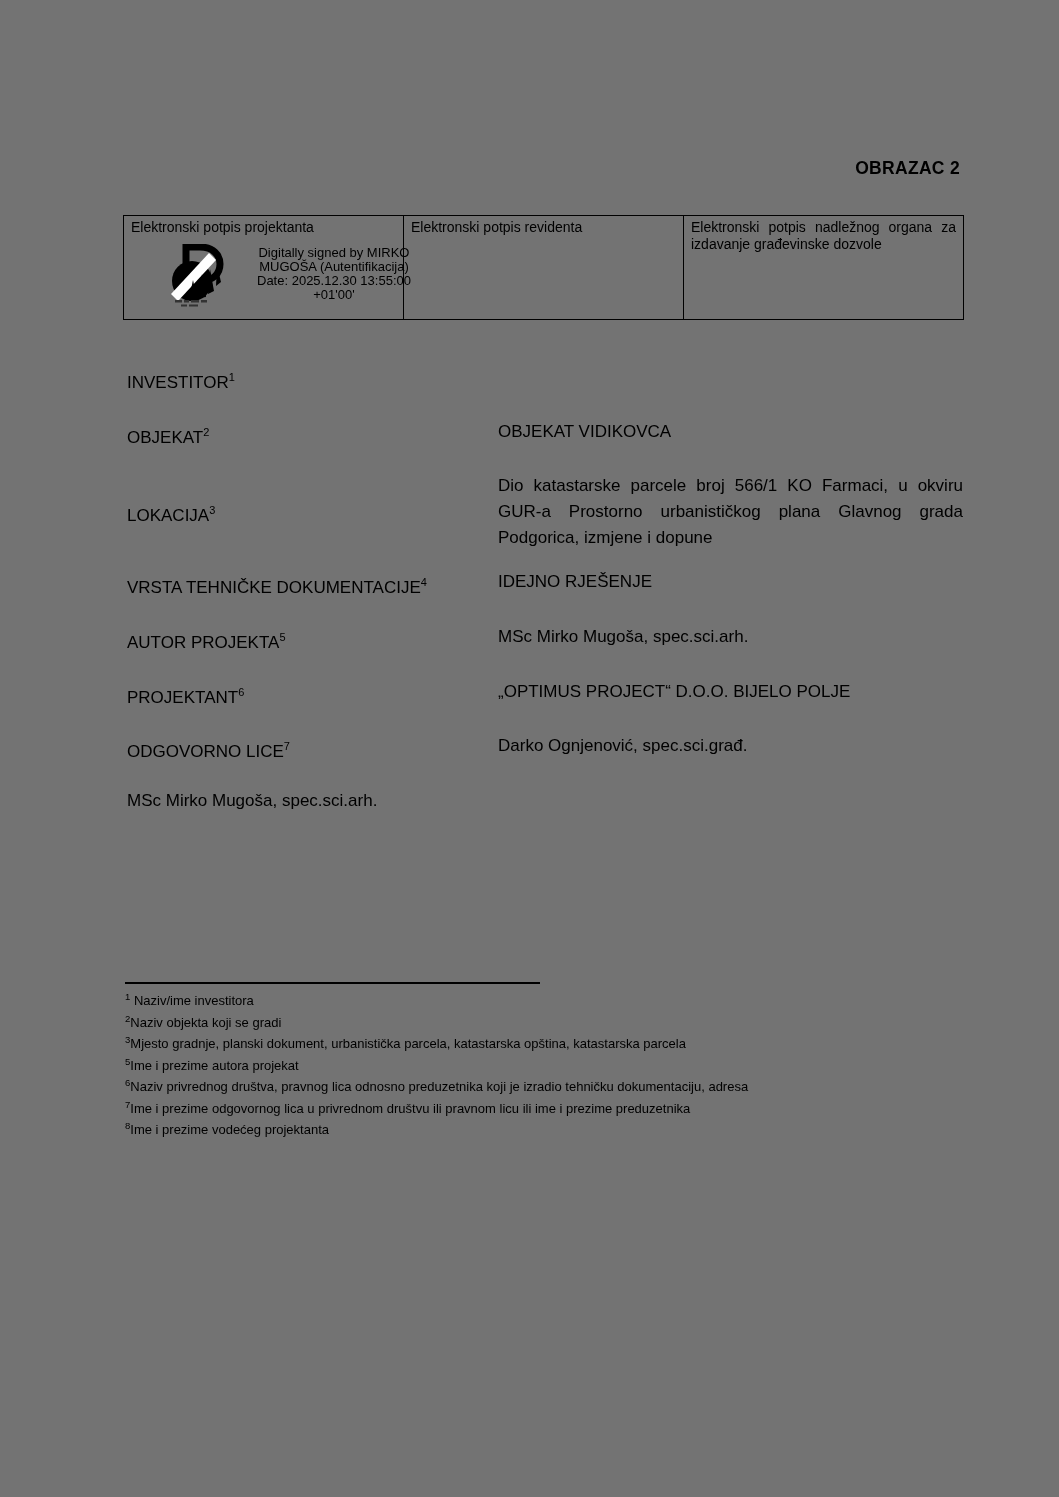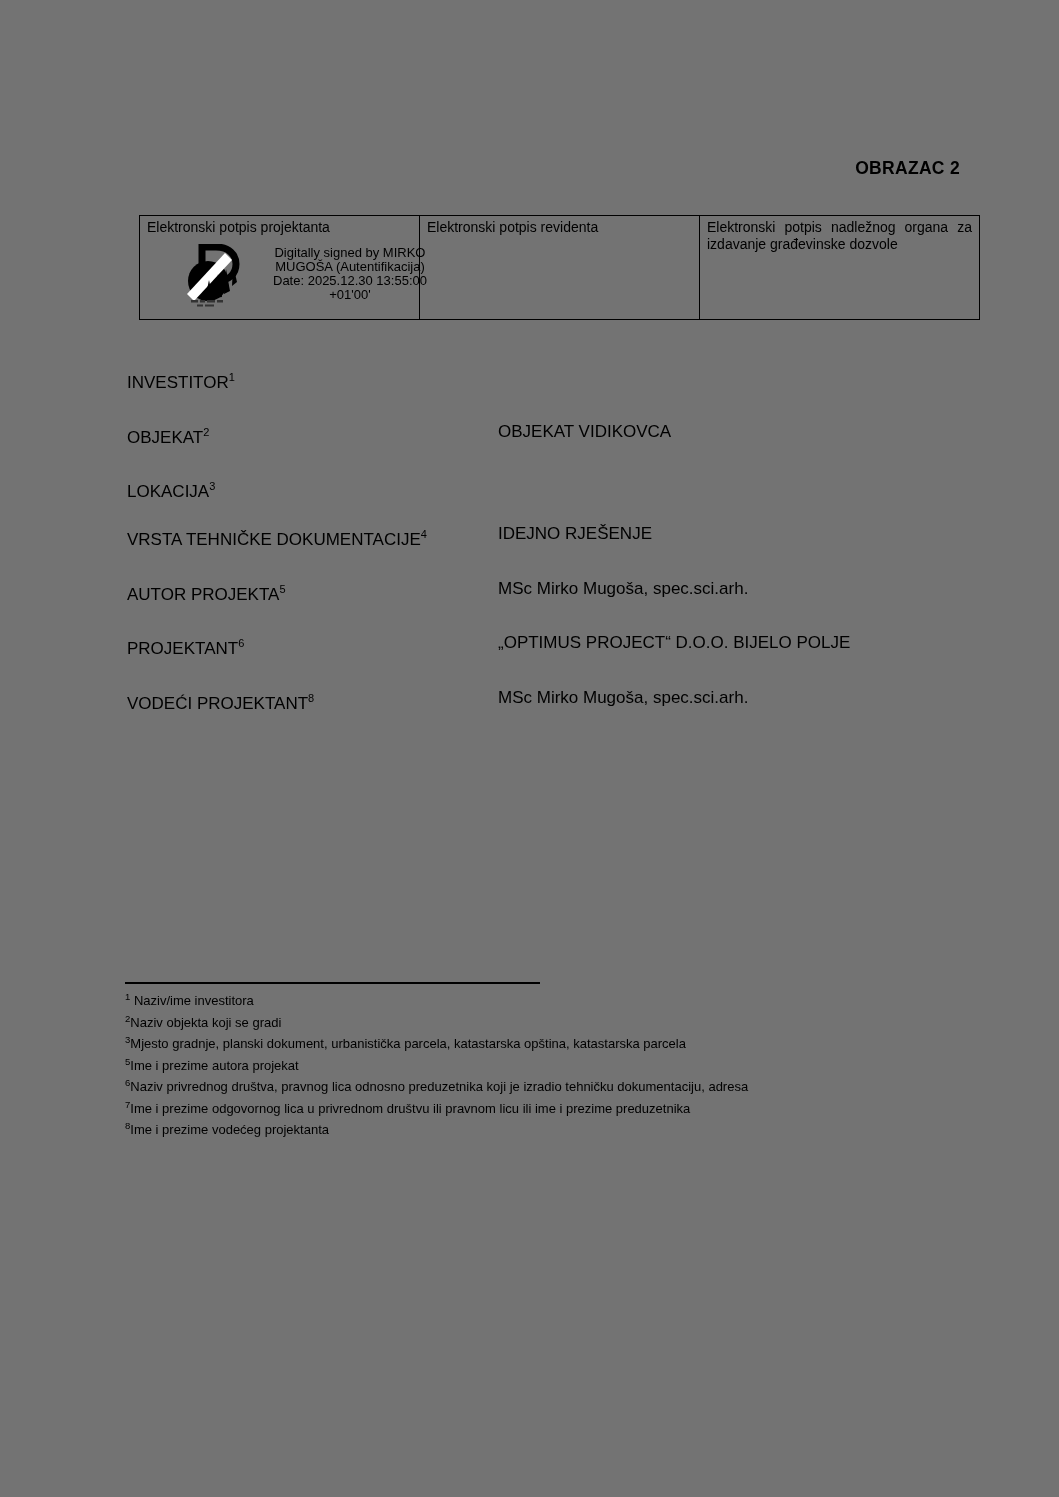--- a/index.html
+++ b/index.html
@@ -13,21 +13,21 @@
     overflow:hidden;
   }
   .form-code {
     position:absolute; top:158px; right:99px;
     font-size:17.5px; font-weight:bold; letter-spacing:0.3px;
   }
   
   .sig-table {
     position:absolute; left:123px; top:215px;
     width:841px; height:105px;
-    border-collapse:collapse; table-layout:fixed;margin-left:16px;
+    border-collapse:collapse; table-layout:fixed;
   }
   .sig-table td {
     border:1.5px solid #000000;
     vertical-align:top;
     padding:3px 7px 3px 7px;
     font-size:14px; line-height:17px;
   }
   .sig-table td.justify { text-align:justify; }
   .sig-block {
     display:flex; align-items:flex-start;
@@ -118,40 +118,44 @@
       <div class="flabel"><span>INVESTITOR</span><sup>1</sup></div>
     </div>
 
     <div class="frow">
       <div class="flabel"><span>OBJEKAT</span><sup>2</sup></div>
       <div class="fvalue">OBJEKAT VIDIKOVCA</div>
     </div>
 
     <div class="frow tall">
       <div class="flabel"><span>LOKACIJA</span><sup>3</sup></div>
+      <div class="fvalue justify">Dio katastarske parcele broj 566/1 KO Farmaci, u okviru GUR-a Prostorno urbanističkog plana Glavnog grada Podgorica, izmjene i dopune</div>
     </div>
 
     <div class="frow">
       <div class="flabel"><span>VRSTA TEHNIČKE DOKUMENTACIJE</span><sup>4</sup></div>
       <div class="fvalue">IDEJNO RJEŠENJE</div>
     </div>
 
     <div class="frow">
       <div class="flabel"><span>AUTOR PROJEKTA</span><sup>5</sup></div>
       <div class="fvalue">MSc Mirko Mugoša, spec.sci.arh.</div>
     </div>
 
     <div class="frow">
       <div class="flabel"><span>PROJEKTANT</span><sup>6</sup></div>
       <div class="fvalue">„OPTIMUS PROJECT“ D.O.O. BIJELO POLJE</div>
     </div>
 
+    <div class="frow">
+      <div class="flabel"><span>ODGOVORNO LICE</span><sup>7</sup></div>
+      <div class="fvalue">Darko Ognjenović, spec.sci.građ.</div>
+    </div>
 
     <div class="frow">
-      <div class="flabel"><span>VODEĆI PROJEKTANT</span><sup>8</sup></div>
       <div class="fvalue">MSc Mirko Mugoša, spec.sci.arh.</div>
     </div>
 
   </div>
 
   <div class="footnotes">
     <div class="fnsep"></div>
     <div class="fn"><sup>1</sup><span> Naziv/ime investitora</span></div>
     <div class="fn"><sup>2</sup><span>Naziv objekta koji se gradi</span></div>
     <div class="fn"><sup>3</sup><span>Mjesto gradnje, planski dokument, urbanistička parcela, katastarska opština, katastarska parcela</span></div>

